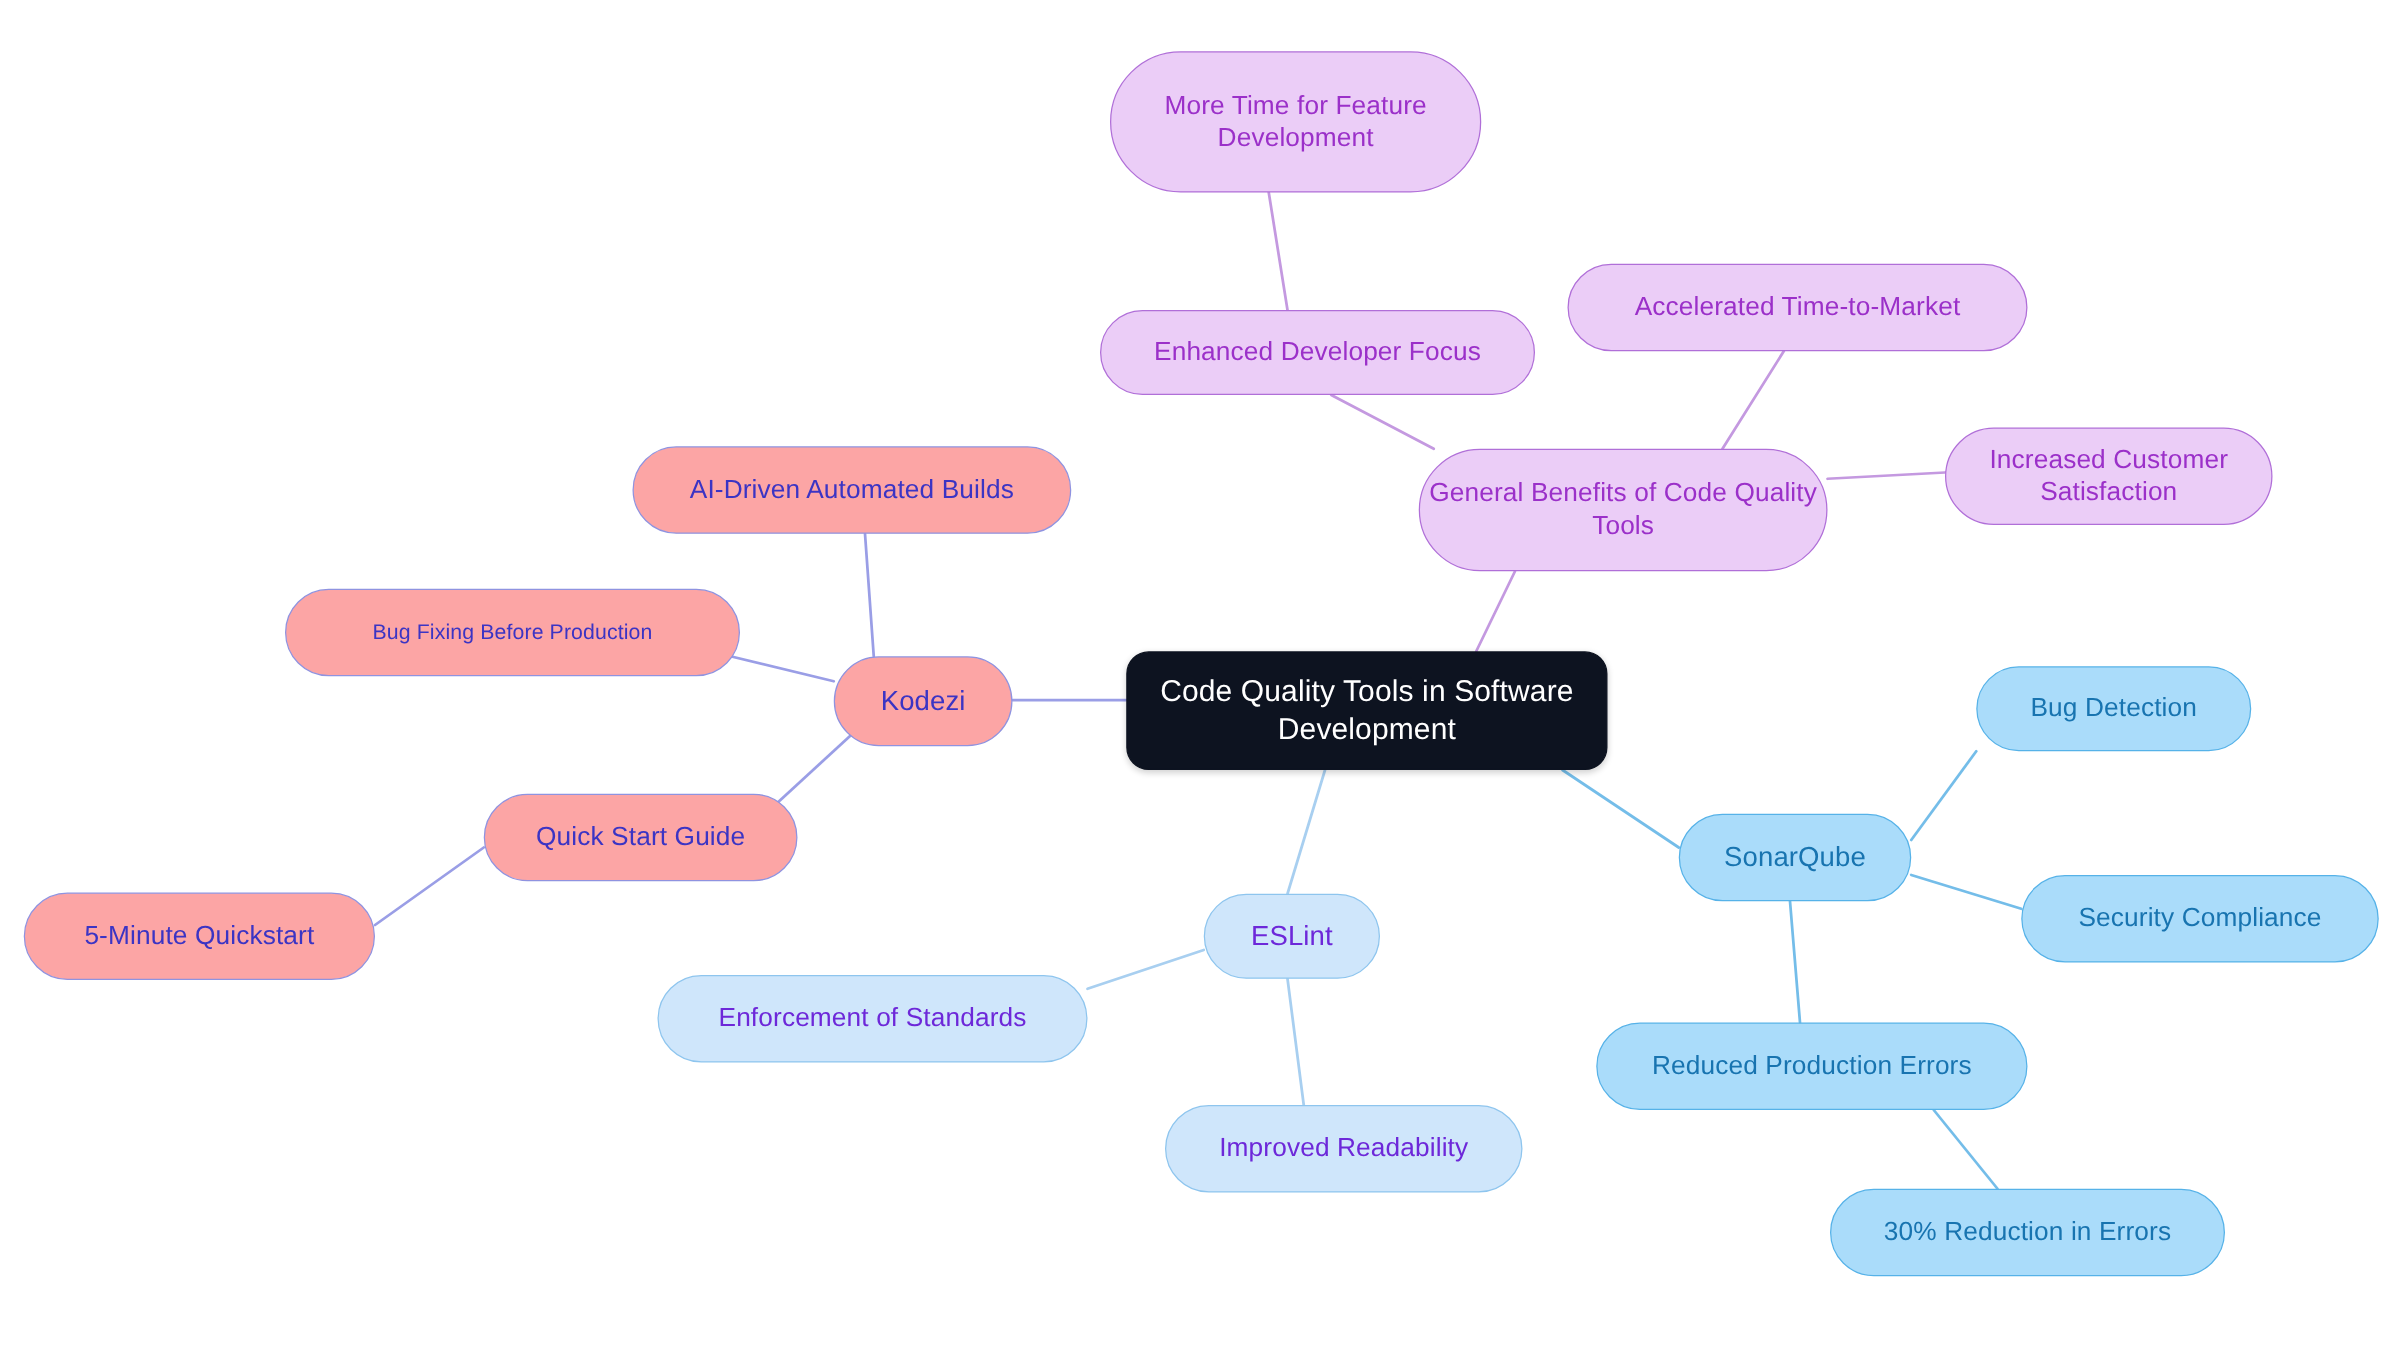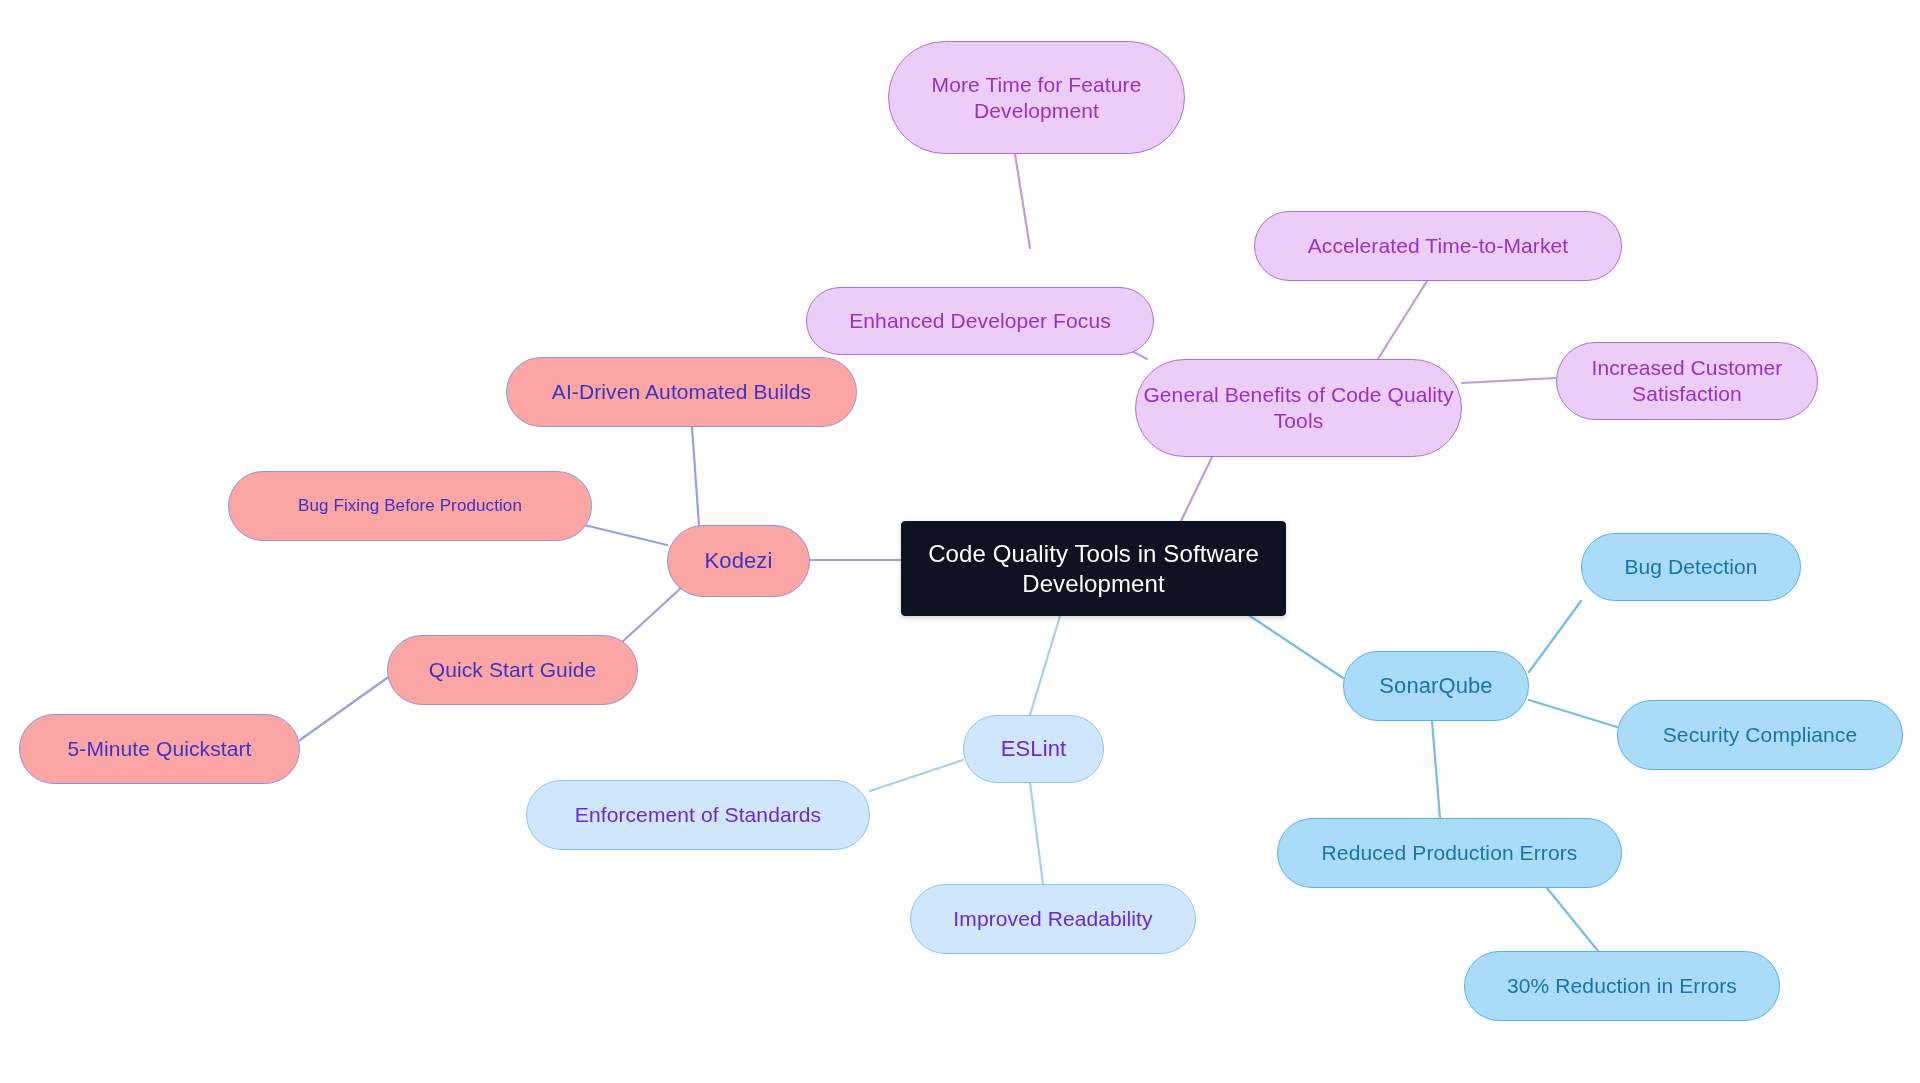--- a/index.html
+++ b/index.html
@@ -33,21 +33,21 @@
     border-style: solid;
     border-width: 1.6px;
     line-height: 1.22;
     white-space: pre-line;
     letter-spacing: 0.1px;
   }
   .node.root {
     background: #0d1320;
     border-color: #0d1320;
     color: #ffffff;
-    border-radius: 4px;
+    border-radius: 18px;
     font-size: 24px;
     box-shadow: 0 2px 5px rgba(0,0,0,0.18);
   }
   .node.branch, .node.leaf {
     border-radius: 999px;
   }
   .node.purple {
     background: #ebcdf7;
     border-color: #b06fd8;
     color: #9b30c9;
@@ -92,31 +92,31 @@
       <line x1="963" y1="760" x2="870" y2="791" stroke="#a8cff0" stroke-width="2.2" stroke-linecap="round"></line>
       <line x1="1030" y1="783" x2="1043" y2="884" stroke="#a8cff0" stroke-width="2.2" stroke-linecap="round"></line>
       <line x1="1529" y1="672" x2="1581" y2="601" stroke="#74bde9" stroke-width="2.2" stroke-linecap="round"></line>
       <line x1="1529" y1="700" x2="1617" y2="727" stroke="#74bde9" stroke-width="2.2" stroke-linecap="round"></line>
       <line x1="1432" y1="721" x2="1440" y2="818" stroke="#74bde9" stroke-width="2.2" stroke-linecap="round"></line>
       <line x1="1547" y1="888" x2="1598" y2="951" stroke="#74bde9" stroke-width="2.2" stroke-linecap="round"></line>
     </svg>
   <div id="nodes">
       <div class="node root root" style="left: 901px; top: 521px; width: 385px; height: 95px; font-size: 24px;"><span class="lbl">Code Quality Tools in Software Development</span></div>
       <div class="node branch purple" style="left: 1135px; top: 359px; width: 327px; height: 98px; font-size: 21px;"><span class="lbl">General Benefits of Code Quality Tools</span></div>
-      <div class="node leaf purple" style="left: 806px; top: 248px; width: 348px; height: 68px; font-size: 21px; margin-top: 39px;"><span class="lbl">Enhanced Developer Focus</span></div>
+      <div class="node leaf purple" style="left: 880px; top: 248px; width: 348px; height: 68px; font-size: 21px;"><span class="lbl">Enhanced Developer Focus</span></div>
       <div class="node leaf purple" style="left: 888px; top: 41px; width: 297px; height: 113px; font-size: 21px;"><span class="lbl">More Time for Feature Development</span></div>
       <div class="node leaf purple" style="left: 1254px; top: 211px; width: 368px; height: 70px; font-size: 21px;"><span class="lbl">Accelerated Time-to-Market</span></div>
       <div class="node leaf purple" style="left: 1556px; top: 342px; width: 262px; height: 78px; font-size: 21px; justify-content: center;"><span class="lbl">Increased Customer Satisfaction</span></div>
       <div class="node branch periwinkle" style="left: 667px; top: 525px; width: 143px; height: 72px; font-size: 22px;"><span class="lbl">Kodezi</span></div>
       <div class="node leaf periwinkle" style="left: 506px; top: 357px; width: 351px; height: 70px; font-size: 21px;"><span class="lbl">AI-Driven Automated Builds</span></div>
       <div class="node leaf periwinkle" style="left: 228px; top: 471px; width: 364px; height: 70px; font-size: 17px;"><span class="lbl">Bug Fixing Before Production</span></div>
       <div class="node leaf periwinkle" style="left: 387px; top: 635px; width: 251px; height: 70px; font-size: 21px;"><span class="lbl">Quick Start Guide</span></div>
       <div class="node leaf periwinkle" style="left: 19px; top: 714px; width: 281px; height: 70px; font-size: 21px;"><span class="lbl">5-Minute Quickstart</span></div>
       <div class="node branch blue-soft" style="left: 963px; top: 715px; width: 141px; height: 68px; font-size: 22px;"><span class="lbl">ESLint</span></div>
       <div class="node leaf blue-soft" style="left: 526px; top: 780px; width: 344px; height: 70px; font-size: 21px;"><span class="lbl">Enforcement of Standards</span></div>
-      <div class="node leaf blue-soft" style="left: 910px; top: 884px; width: 286px; height: 70px; font-size: 21px;"><span class="lbl">Improved Readability</span></div>
+      <div class="node leaf blue-soft" style="left: 932px; top: 884px; width: 286px; height: 70px; font-size: 21px;"><span class="lbl">Improved Readability</span></div>
       <div class="node branch blue-strong" style="left: 1343px; top: 651px; width: 186px; height: 70px; font-size: 22px;"><span class="lbl">SonarQube</span></div>
       <div class="node leaf blue-strong" style="left: 1581px; top: 533px; width: 220px; height: 68px; font-size: 21px;"><span class="lbl">Bug Detection</span></div>
       <div class="node leaf blue-strong" style="left: 1617px; top: 700px; width: 286px; height: 70px; font-size: 21px;"><span class="lbl">Security Compliance</span></div>
       <div class="node leaf blue-strong" style="left: 1277px; top: 818px; width: 345px; height: 70px; font-size: 21px;"><span class="lbl">Reduced Production Errors</span></div>
       <div class="node leaf blue-strong" style="left: 1464px; top: 951px; width: 316px; height: 70px; font-size: 21px;"><span class="lbl">30% Reduction in Errors</span></div>
     </div>
 </div>
 
 </body></html>

